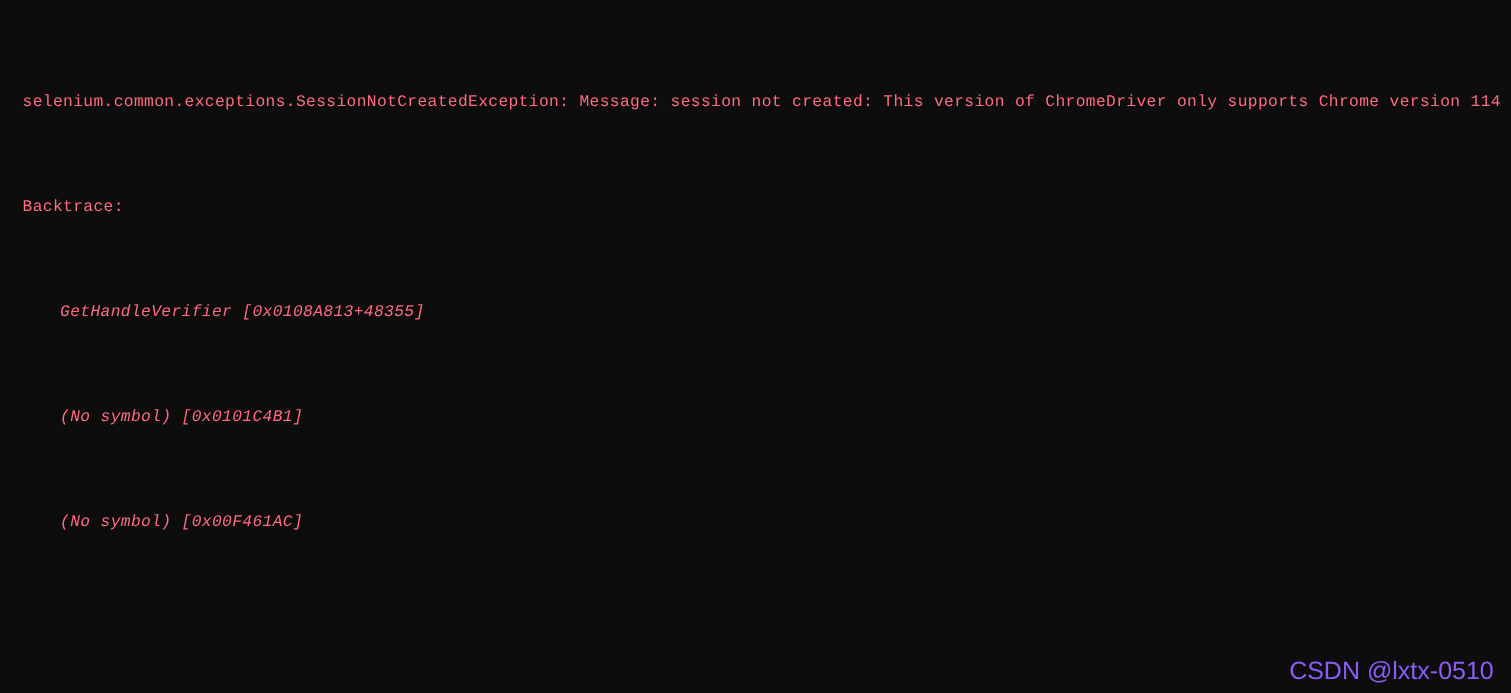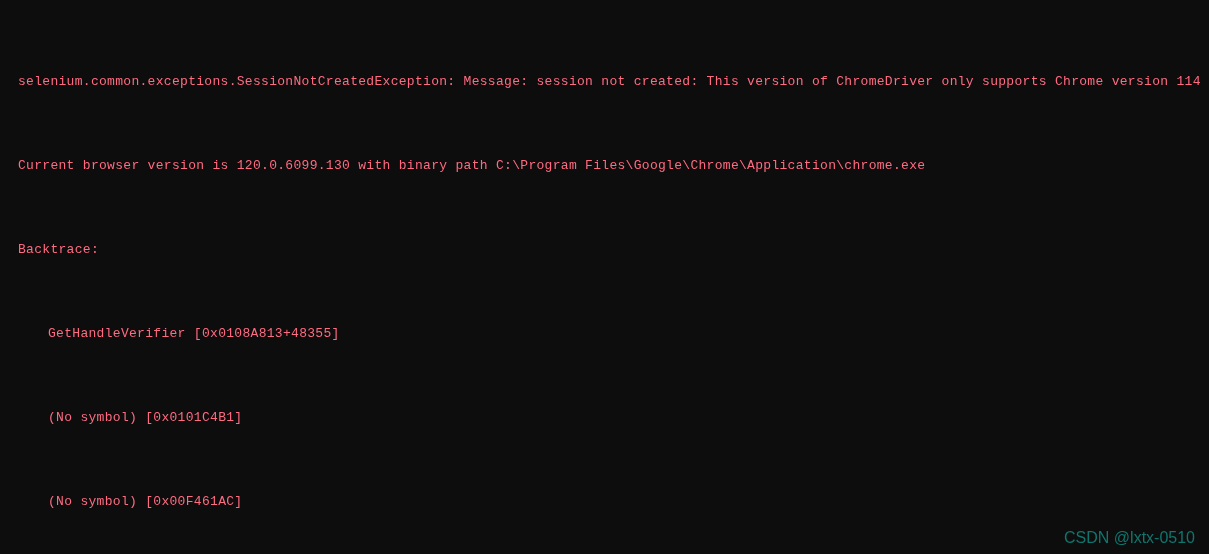--- a/index.html
+++ b/index.html
@@ -22,38 +22,38 @@
     }
     .terminal-output {
       white-space: pre;
     }
     .line {
       display: block;
       margin-top: 21px;
     }
     .indent1 {
       padding-left: 30px;
+      font-style: italic;
     }
     .watermark {
       position: absolute;
       bottom: 6px;
       right: 14px;
-      color: #0f766e;
-      font-size: 16px;
+      color: #8b5cf6;
+      font-size: 20px;
       font-family: Arial, sans-serif;
       letter-spacing: 0;
       text-align: right;
     }
   </style>
 </head>
 <body>
 
 <div class="terminal-output">
   <span class="line">selenium.common.exceptions.SessionNotCreatedException: Message: session not created: This version of ChromeDriver only supports Chrome version 114</span>
-  <span class="line">Current browser version is 120.0.6099.130 with binary path C:\Program Files\Google\Chrome\Application\chrome.exe</span>
   <span class="line">Backtrace:</span>
   <span class="line indent1">GetHandleVerifier [0x0108A813+48355]</span>
   <span class="line indent1">(No symbol) [0x0101C4B1]</span>
   <span class="line indent1">(No symbol) [0x00F461AC]</span>
   
   
   
   
   
   

